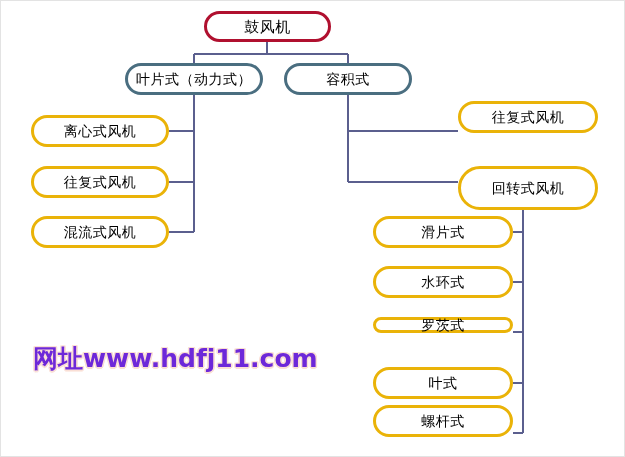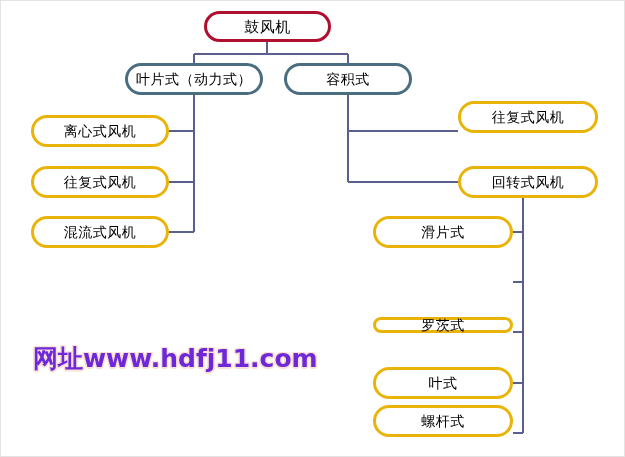--- a/index.html
+++ b/index.html
@@ -125,28 +125,31 @@
   </div>
 
   <div class="node node-l3" style="left:30px; top:215px; width:138px; height:32px;">
     <span>混流式风机</span>
   </div>
 
   <div class="node node-l3" style="left:457px; top:100px; width:140px; height:32px;">
     <span>往复式风机</span>
   </div>
 
-  <div class="node node-l3" style="left:457px; top:165px; width:140px; height:32px;">
+  <div class="node node-l3" style="left:457px; top:165px; width:140px; height:44px;">
     <span>回转式风机</span>
   </div>
 
   <div class="node node-l3" style="left:372px; top:215px; width:140px; height:32px;">
     <span>滑片式</span>
   </div>
 
+  <div class="node node-l3" style="left:372px; top:265px; width:140px; height:32px;">
+    <span>水环式</span>
+  </div>
 
   <div class="node node-l3" style="left:372px; top:316px; width:140px; height:16px;">
     <span>罗茨式</span>
   </div>
 
   <div class="node node-l3" style="left:372px; top:366px; width:140px; height:32px;">
     <span>叶式</span>
   </div>
 
   <div class="node node-l3" style="left:372px; top:404px; width:140px; height:32px;">

